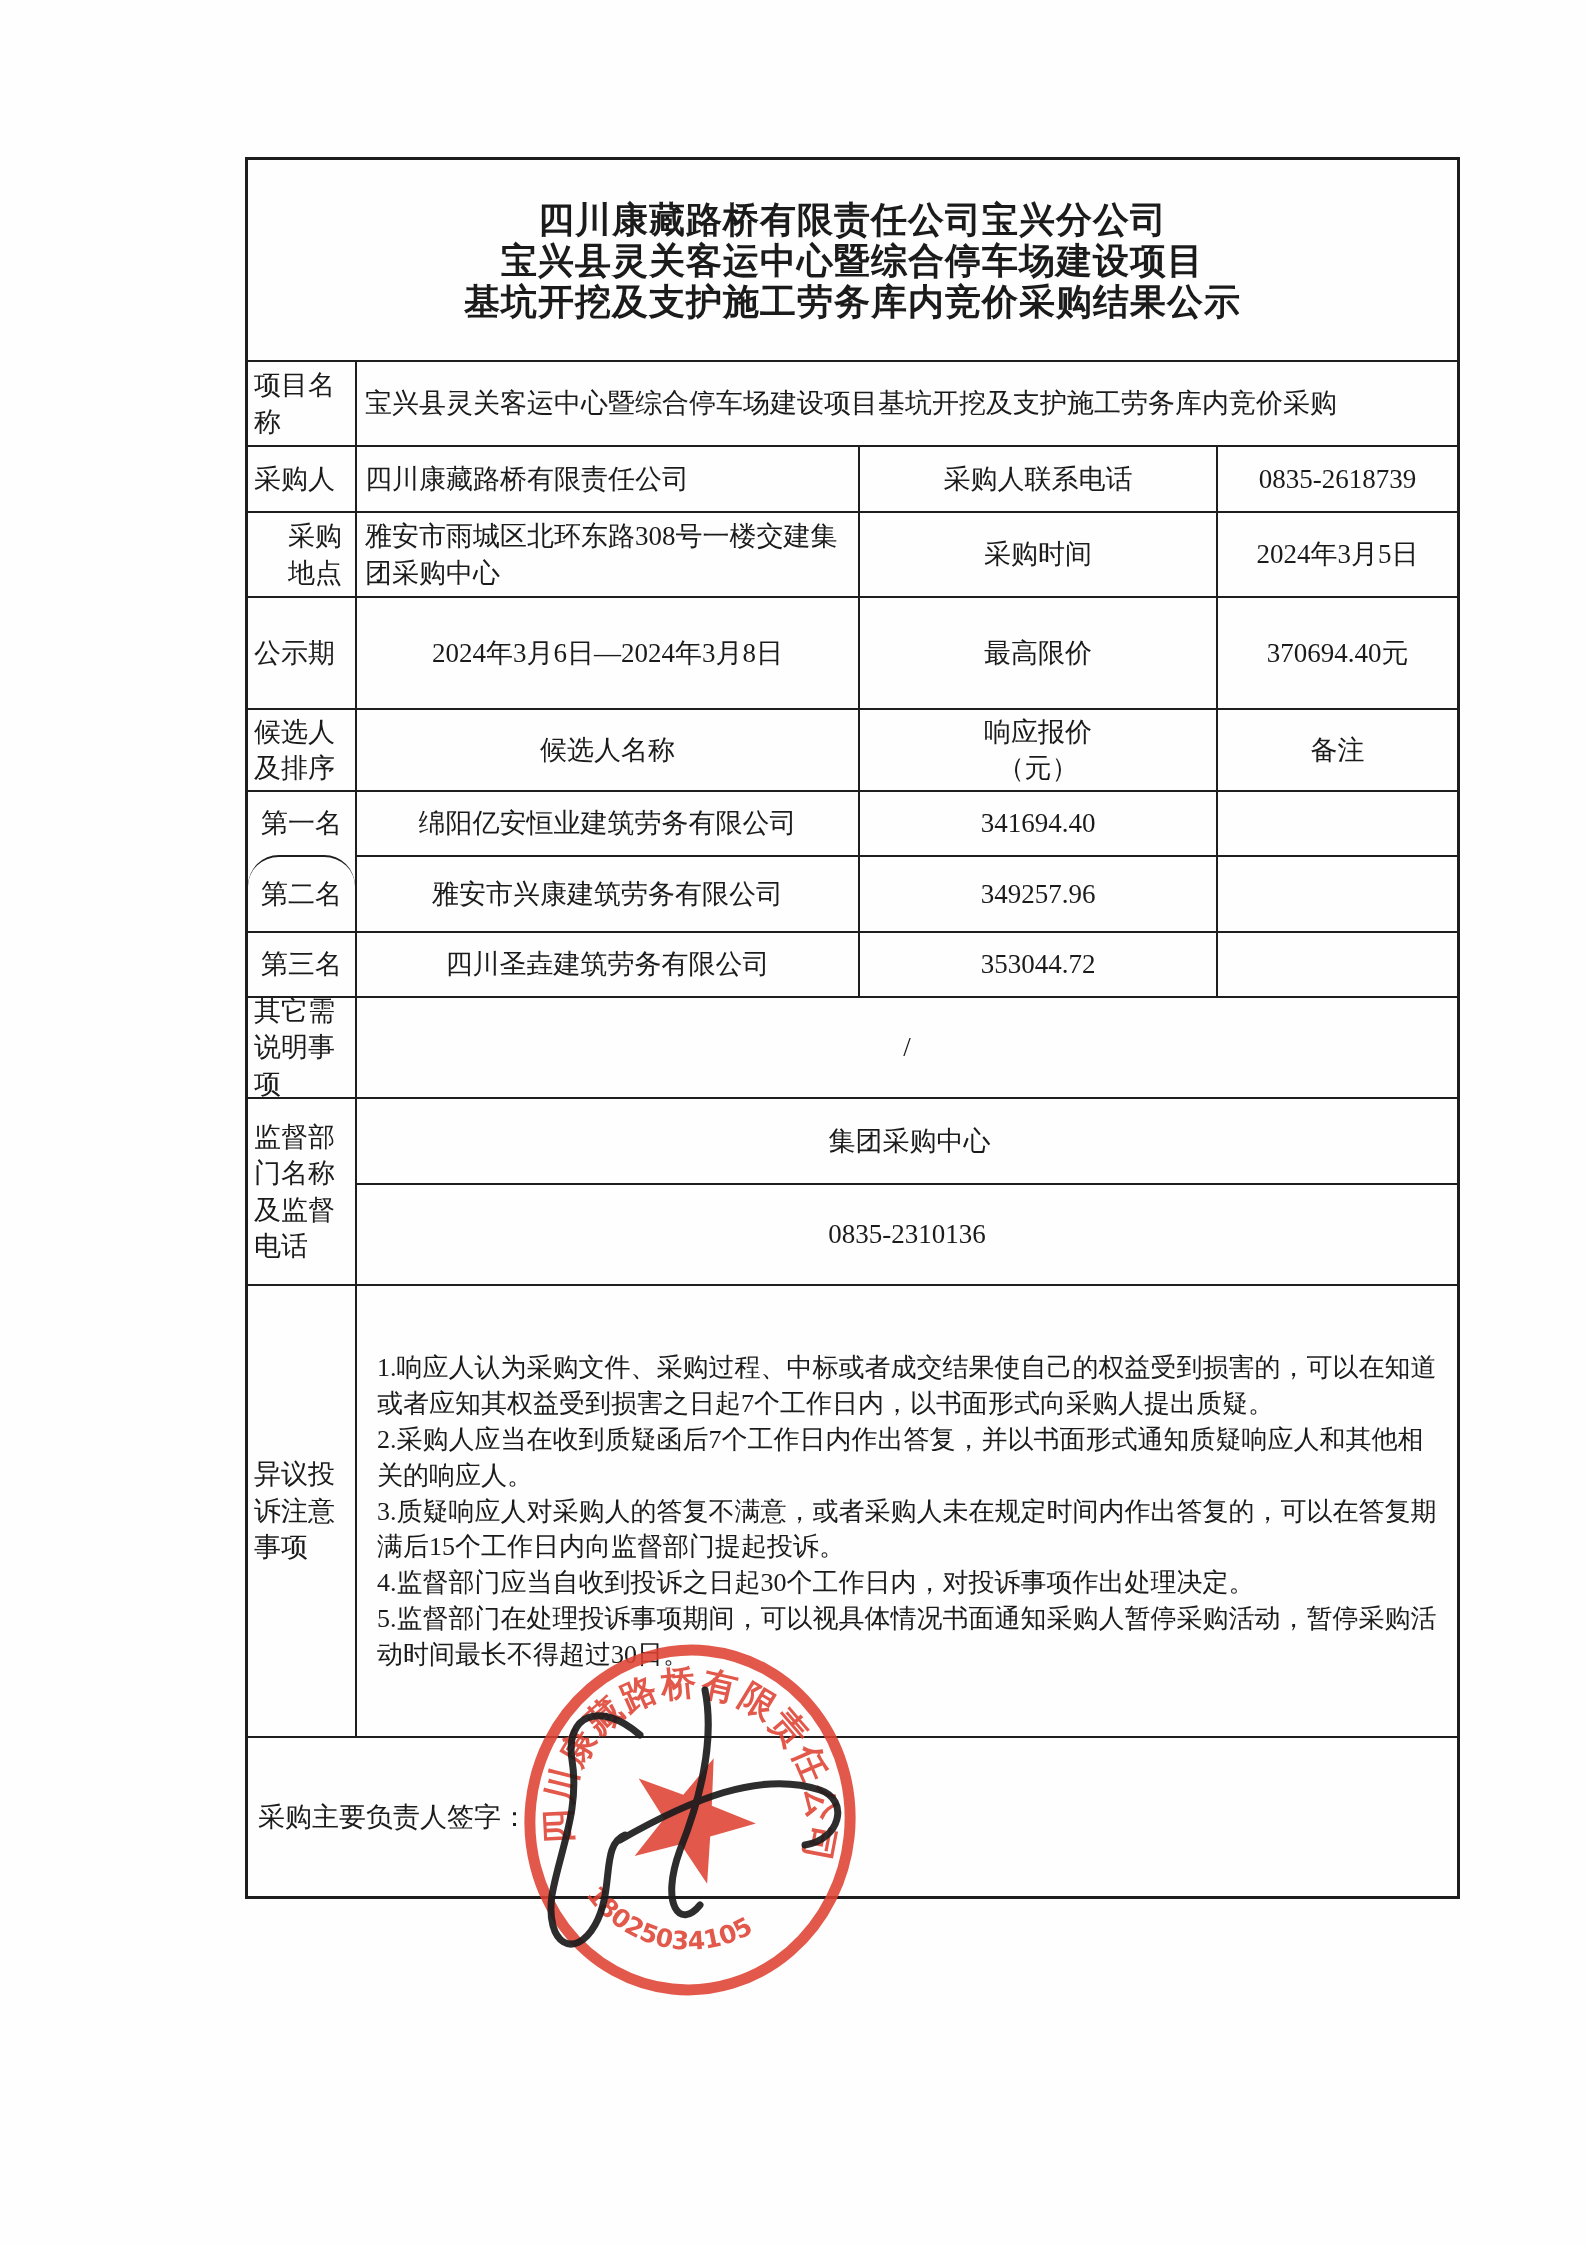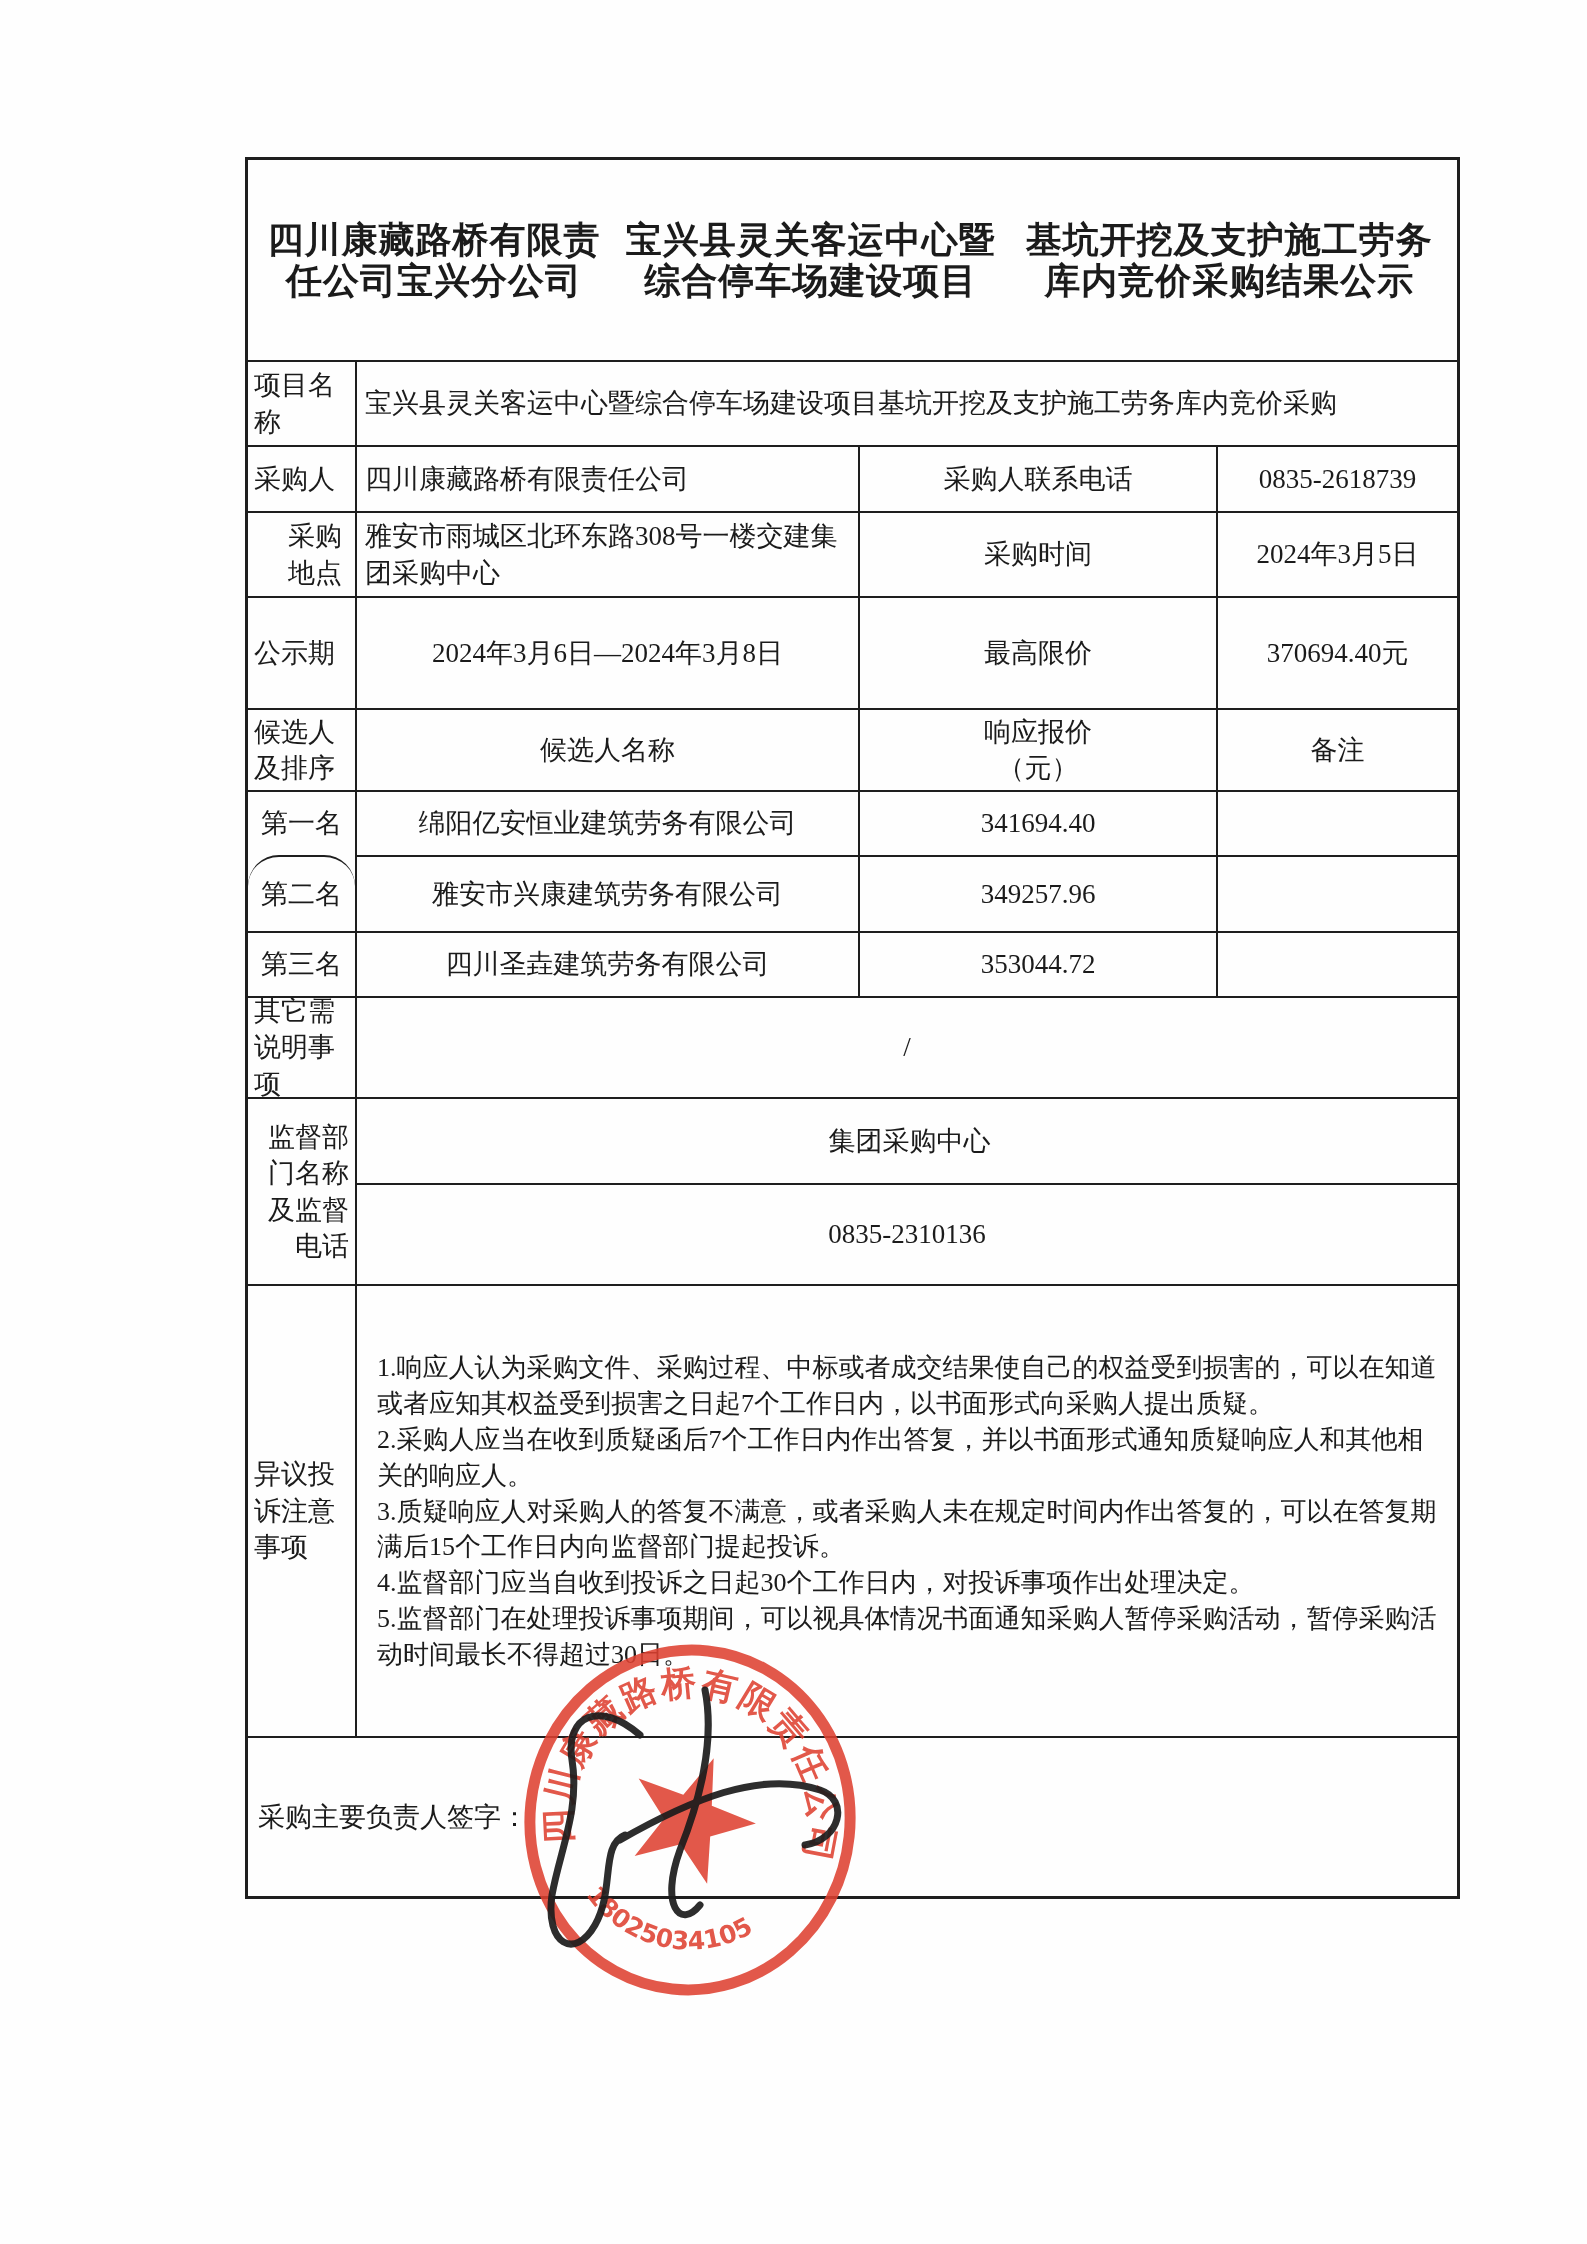--- a/index.html
+++ b/index.html
@@ -14,24 +14,24 @@
     grid-template-rows:200px 85px 66px 85px 112px 82px 65px 76px 65px 101px 86px 101px 452px 160px;
     border:3px solid #1e1e1e;
   }
   .cell{
     box-sizing:border-box;display:flex;align-items:center;
     border-top:2px solid #1e1e1e;border-left:2px solid #1e1e1e;
     font-size:27px;line-height:1.35;padding:2px 8px;
   }
   .nt{border-top:none;}
   .nl{border-left:none;}
-  .ctr{justify-content:center;text-align:right;}
+  .ctr{justify-content:center;text-align:left;}
   .lab{padding:2px 6px;}
   .title-cell{
-    justify-content:center;
+    flex-direction:column;justify-content:center;
     font-family:"Liberation Sans","DejaVu Sans",sans-serif;
     font-weight:700;font-size:36px;line-height:41px;letter-spacing:1px;text-align:center;
   }
   .two-line{flex-direction:column;justify-content:center;}
   .objection{
     flex-direction:column;align-items:flex-start;justify-content:flex-start;
     padding:64px 10px 0 12px;font-size:26px;line-height:1.38;
   }
   .objection p{margin:0;}
   .sig-cell{padding-left:10px;font-size:27px;}

